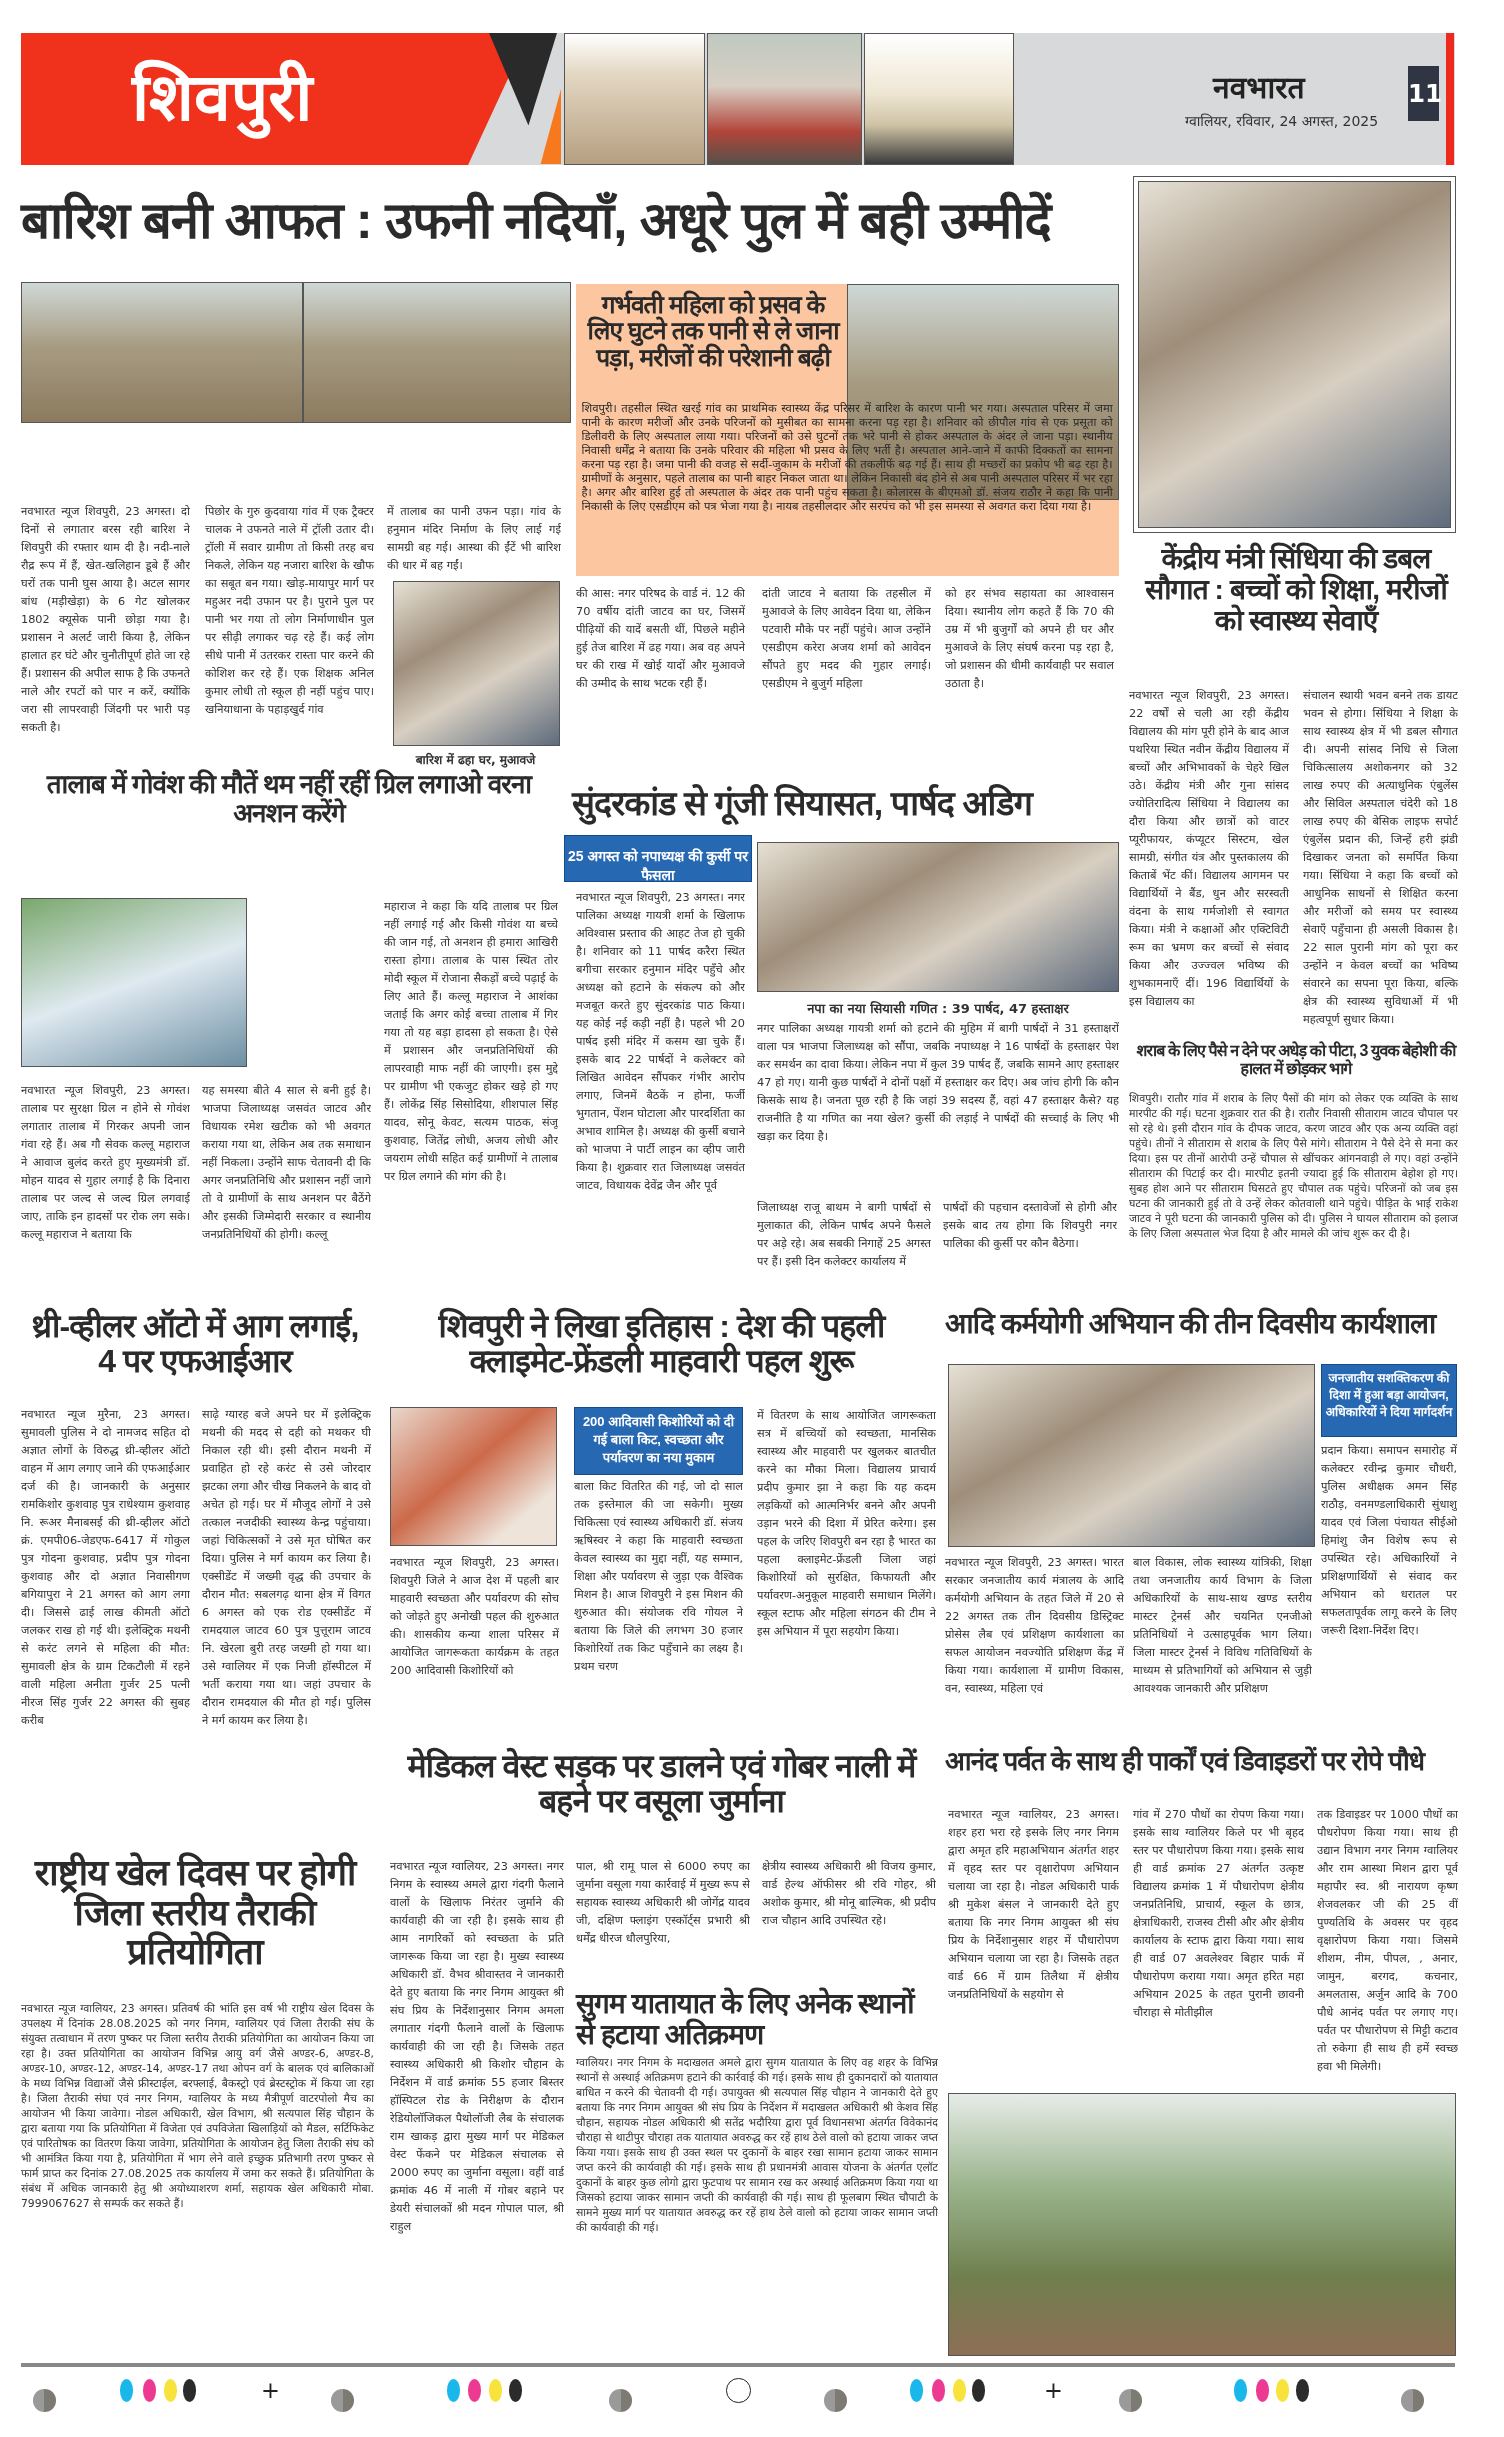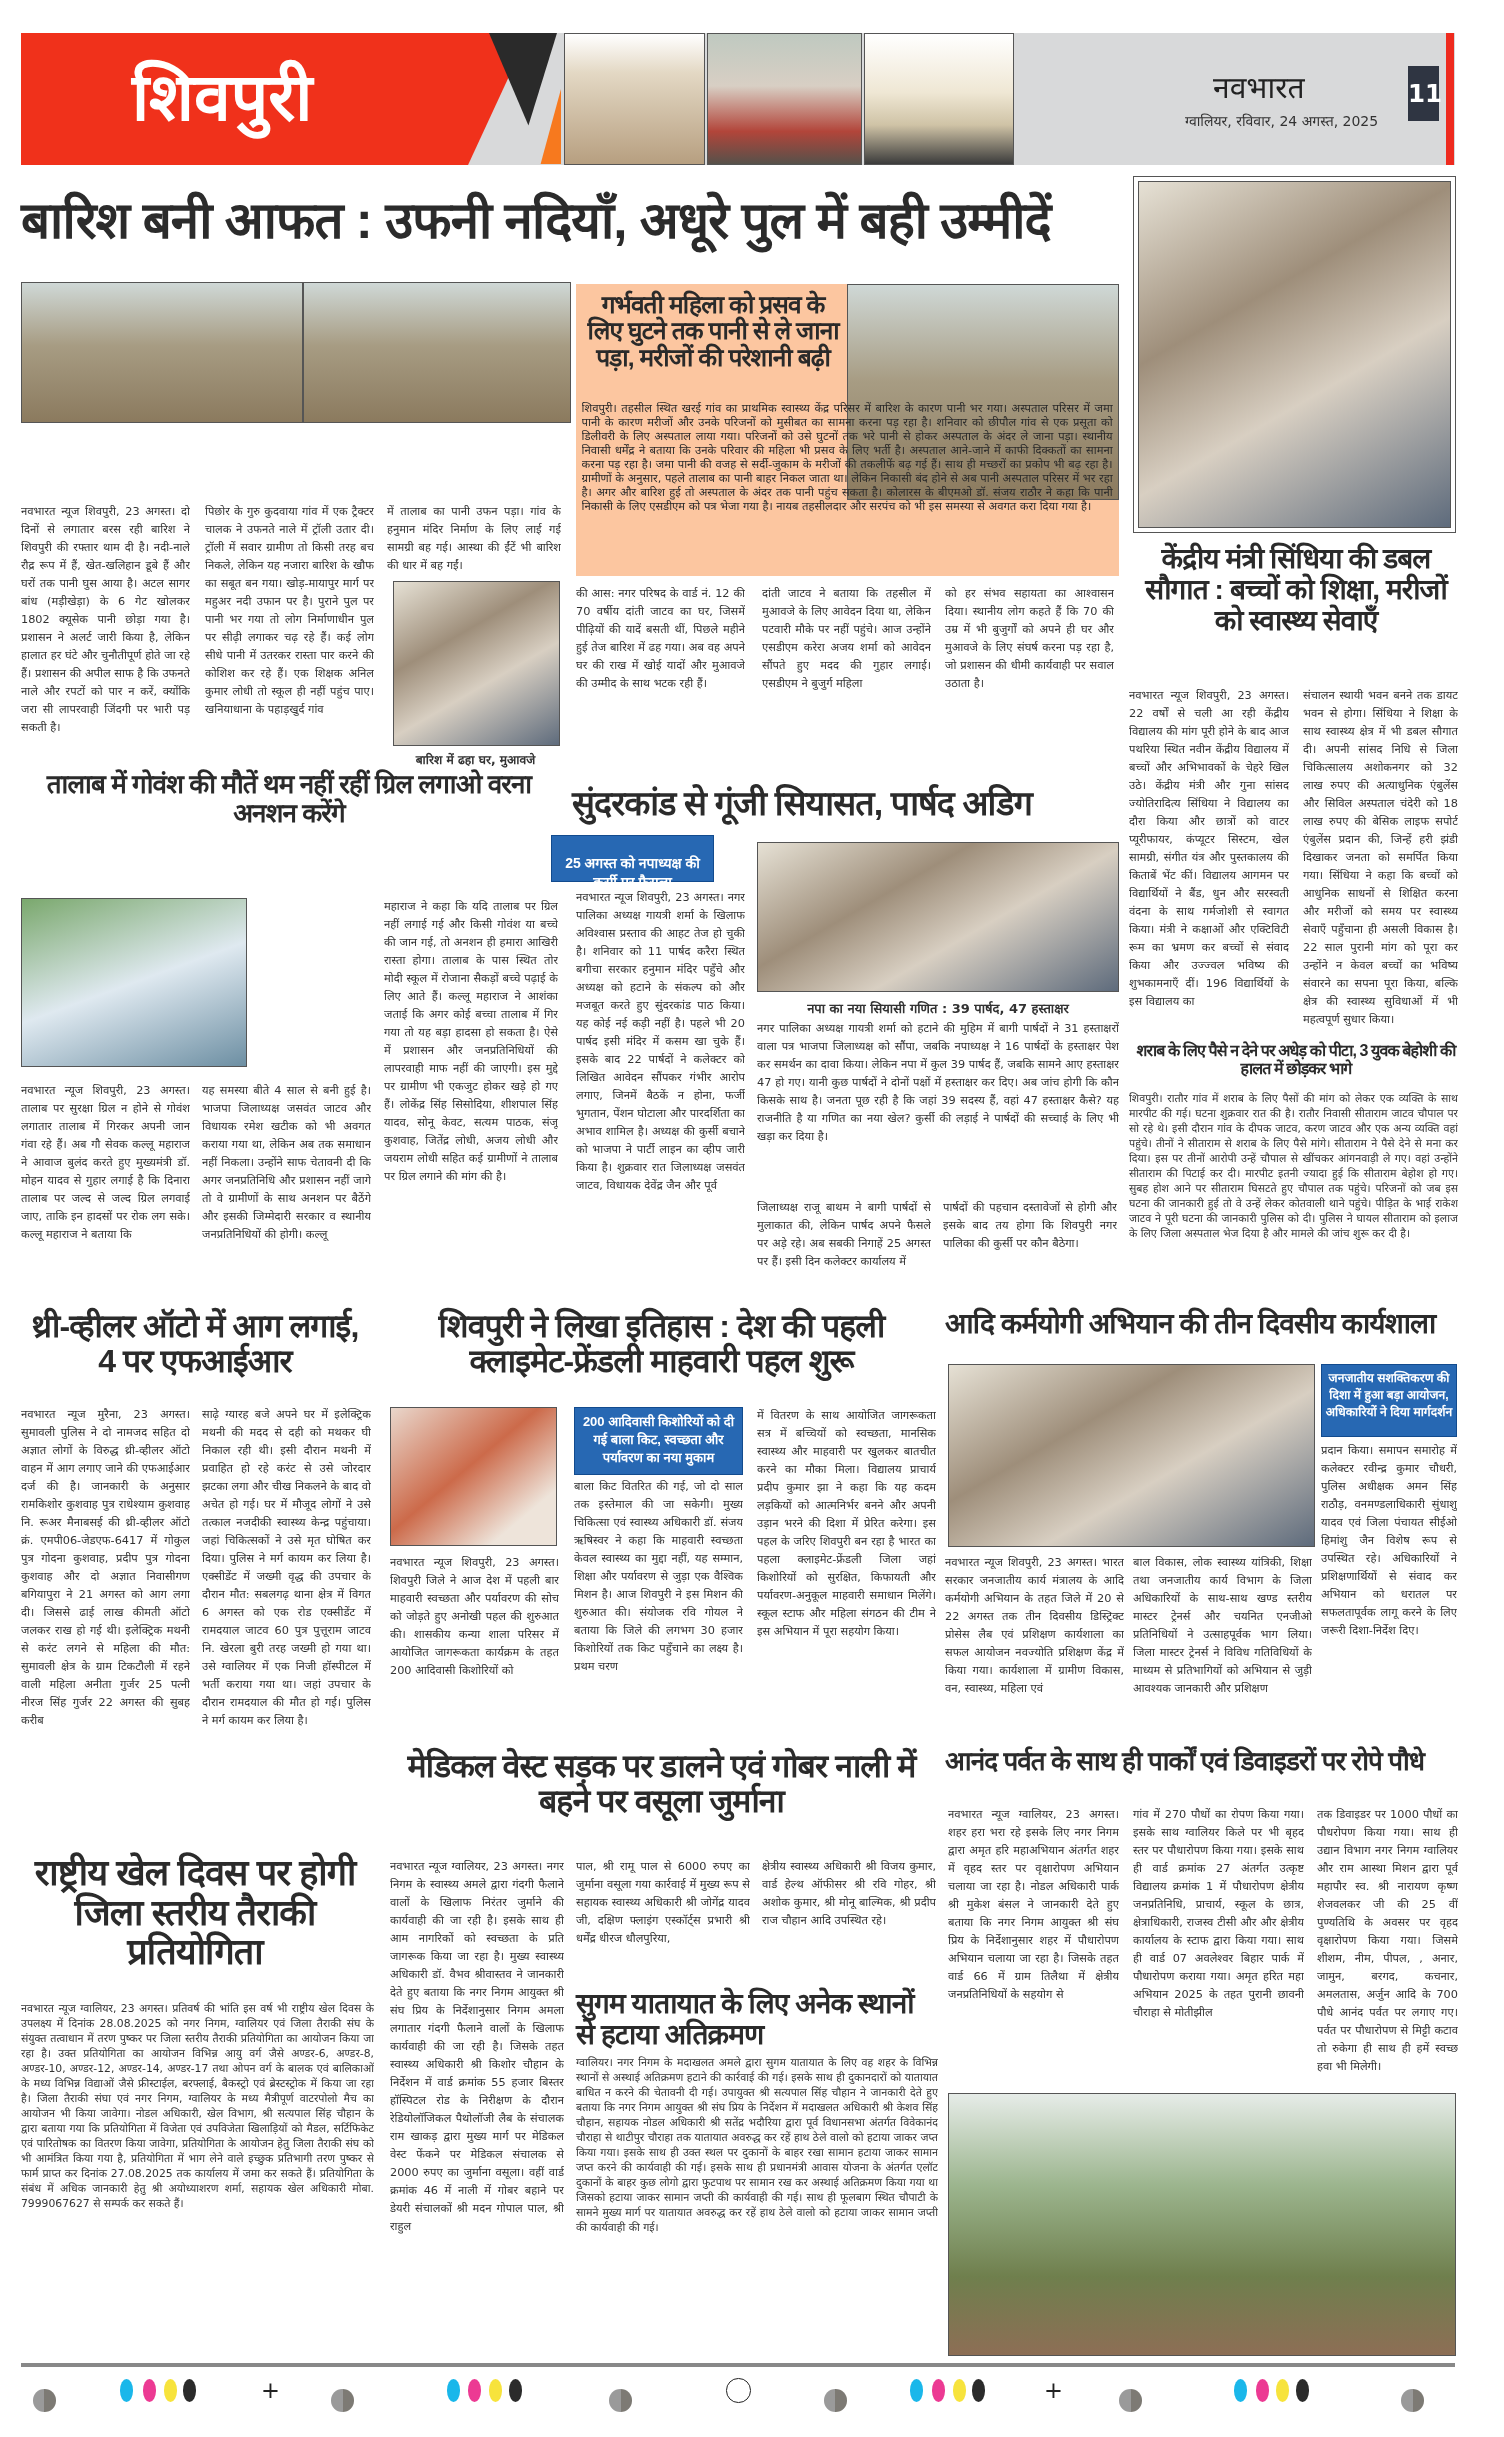--- a/index.html
+++ b/index.html
@@ -9,21 +9,21 @@
 .mast-red{left:21px;top:33px;width:508px;height:132px;background:#f0311b;clip-path:polygon(0 0,100% 0,88% 100%,0 100%)}
 .mast-dark{left:489px;top:33px;width:68px;height:132px;background:#2a2a2a;clip-path:polygon(0 0,100% 0,58% 70%)}
 .mast-orange{left:527px;top:89px;width:34px;height:75px;background:#f7791e;clip-path:polygon(100% 0,100% 100%,40% 100%)}
 .city{left:132px;top:49px;font-size:66px;font-weight:bold;color:#fff;font-family:"DejaVu Sans",sans-serif}
 .photo{background:linear-gradient(135deg,#b9a88a,#8d7f67 40%,#c7bba6 70%,#6c6657);border:0.9px solid #555}
 .ph-water{background:linear-gradient(180deg,#cfd8d6 0%,#a79c83 45%,#8b7a5e 100%)}
 .ph-green{background:linear-gradient(160deg,#7aa86d,#dfe9f0 50%,#6d8fa3)}
 .ph-red{background:linear-gradient(140deg,#e9d7cc,#cc6a4a 45%,#eee4da 80%)}
 .ph-people{background:linear-gradient(150deg,#e6e1d5,#9e8e7a 35%,#d8cfc2 60%,#5e6b7c)}
 .ph-trees{background:linear-gradient(180deg,#e6ece8 0%,#9cb58e 35%,#6f7f4d 70%,#8d6e55 100%)}
-.brand{left:1213px;top:66px;font-size:30px;font-weight:normal;color:#222}
+.brand{left:1213px;top:66px;font-size:30px;font-weight:bold;color:#222}
 .dateline{left:1185px;top:111px;font-size:14px;color:#333}
 .pageno{left:1408px;top:66px;width:31px;height:55px;background:#2f3542;color:#fff;font-size:24.5px;font-weight:bold;text-align:center;line-height:55px}
 .redbar{left:1446px;top:33px;width:7.5px;height:132px;background:#ee2a1e}
 h1,h2,h3{font-family:"Liberation Sans",sans-serif;font-weight:bold;color:#2b2b2b;letter-spacing:-0.9px;line-height:1.1}
 .hl-main{left:21px;top:193px;font-size:51px}
 .body{font-size:11.3px;line-height:18px;color:#333;text-align:justify;font-family:"DejaVu Sans",sans-serif}
 .peach{left:576px;top:284px;width:543px;height:292px;background:#fcc6a0}
 .peach h2{font-size:24.5px;text-align:center;color:#2a2a2a}
 .bluebox{background:#2768b3;color:#fff;text-align:center;font-family:"Liberation Sans",sans-serif;font-weight:bold;border:1.9px solid #124b8e}
 .caption{font-size:12.2px;font-weight:bold;color:#333;text-align:center}
@@ -79,21 +79,21 @@
 
 <h2 class="abs" style="left:21px;top:770px;width:536px;font-size:26px;text-align:center">तालाब में गोवंश की मौतें थम नहीं रहीं ग्रिल लगाओ वरना अनशन करेंगे</h2>
 <div class="abs photo ph-green" style="left:21px;top:898px;width:226px;height:169px"></div>
 <div class="abs body" style="left:21px;top:1082px;width:169px;height:212px;overflow:hidden">नवभारत न्यूज
 शिवपुरी, 23 अगस्त। तालाब पर सुरक्षा ग्रिल न होने से गोवंश लगातार तालाब में गिरकर अपनी जान गंवा रहे हैं। अब गौ सेवक कल्लू महाराज ने आवाज बुलंद करते हुए मुख्यमंत्री डॉ. मोहन यादव से गुहार लगाई है कि दिनारा तालाब पर जल्द से जल्द ग्रिल लगवाई जाए, ताकि इन हादसों पर रोक लग सके। कल्लू महाराज ने बताया कि</div>
 <div class="abs body" style="left:202px;top:1082px;width:169px;height:212px;overflow:hidden">यह समस्या बीते 4 साल से बनी हुई है। भाजपा जिलाध्यक्ष जसवंत जाटव और विधायक रमेश खटीक को भी अवगत कराया गया था, लेकिन अब तक समाधान नहीं निकला। उन्होंने साफ चेतावनी दी कि अगर जनप्रतिनिधि और प्रशासन नहीं जागे तो वे ग्रामीणों के साथ अनशन पर बैठेंगे और इसकी जिम्मेदारी सरकार व स्थानीय जनप्रतिनिधियों की होगी। कल्लू</div>
 
 <div class="abs body" style="left:384px;top:898px;width:174px;height:395px;overflow:hidden">महाराज ने कहा कि यदि तालाब पर ग्रिल नहीं लगाई गई और किसी गोवंश या बच्चे की जान गई, तो अनशन ही हमारा आखिरी रास्ता होगा। तालाब के पास स्थित तोर मोदी स्कूल में रोजाना सैकड़ों बच्चे पढ़ाई के लिए आते हैं। कल्लू महाराज ने आशंका जताई कि अगर कोई बच्चा तालाब में गिर गया तो यह बड़ा हादसा हो सकता है। ऐसे में प्रशासन और जनप्रतिनिधियों की लापरवाही माफ नहीं की जाएगी। इस मुद्दे पर ग्रामीण भी एकजुट होकर खड़े हो गए हैं। लोकेंद्र सिंह सिसोदिया, शीशपाल सिंह यादव, सोनू केवट, सत्यम पाठक, संजू कुशवाह, जितेंद्र लोधी, अजय लोधी और जयराम लोधी सहित कई ग्रामीणों ने तालाब पर ग्रिल लगाने की मांग की है।</div>
 
 <h2 class="abs" style="left:572px;top:785px;width:555px;font-size:34px">सुंदरकांड से गूंजी सियासत, पार्षद अडिग</h2>
-<div class="abs bluebox" style="left:551px;top:835px;width:163px;height:47px;font-size:14px;padding-top:17px">25 अगस्त को नपाध्यक्ष की कुर्सी पर फैसला</div>
+<div class="abs bluebox" style="left:564px;top:835px;width:188px;height:47px;font-size:14px;padding-top:10px">25 अगस्त को नपाध्यक्ष की कुर्सी पर फैसला</div>
 <div class="abs body" style="left:576px;top:889px;width:169px;height:306px;overflow:hidden">नवभारत न्यूज
 शिवपुरी, 23 अगस्त। नगर पालिका अध्यक्ष गायत्री शर्मा के खिलाफ अविश्वास प्रस्ताव की आहट तेज हो चुकी है। शनिवार को 11 पार्षद करैरा स्थित बगीचा सरकार हनुमान मंदिर पहुँचे और अध्यक्ष को हटाने के संकल्प को और मजबूत करते हुए सुंदरकांड पाठ किया। यह कोई नई कड़ी नहीं है। पहले भी 20 पार्षद इसी मंदिर में कसम खा चुके हैं। इसके बाद 22 पार्षदों ने कलेक्टर को लिखित आवेदन सौंपकर गंभीर आरोप लगाए, जिनमें बैठकें न होना, फर्जी भुगतान, पेंशन घोटाला और पारदर्शिता का अभाव शामिल है। अध्यक्ष की कुर्सी बचाने को भाजपा ने पार्टी लाइन का व्हीप जारी किया है। शुक्रवार रात जिलाध्यक्ष जसवंत जाटव, विधायक देवेंद्र जैन और पूर्व</div>
 <div class="abs photo ph-people" style="left:757px;top:842px;width:362px;height:150px"></div>
 <div class="abs caption" style="left:757px;top:999px;width:362px;font-size:13px">नपा का नया सियासी गणित : 39 पार्षद, 47 हस्ताक्षर</div>
 <div class="abs body" style="left:757px;top:1020px;width:362px;height:174px;overflow:hidden">नगर पालिका अध्यक्ष गायत्री शर्मा को हटाने की मुहिम में बागी पार्षदों ने 31 हस्ताक्षरों वाला पत्र भाजपा जिलाध्यक्ष को सौंपा, जबकि नपाध्यक्ष ने 16 पार्षदों के हस्ताक्षर पेश कर समर्थन का दावा किया। लेकिन नपा में कुल 39 पार्षद हैं, जबकि सामने आए हस्ताक्षर 47 हो गए। यानी कुछ पार्षदों ने दोनों पक्षों में हस्ताक्षर कर दिए। अब जांच होगी कि कौन किसके साथ है। जनता पूछ रही है कि जहां 39 सदस्य हैं, वहां 47 हस्ताक्षर कैसे? यह राजनीति है या गणित का नया खेल? कुर्सी की लड़ाई ने पार्षदों की सच्चाई के लिए भी खड़ा कर दिया है।</div>
 <div class="abs body" style="left:757px;top:1199px;width:174px;height:94px;overflow:hidden">जिलाध्यक्ष राजू बाथम ने बागी पार्षदों से मुलाकात की, लेकिन पार्षद अपने फैसले पर अड़े रहे। अब सबकी निगाहें 25 अगस्त पर हैं। इसी दिन कलेक्टर कार्यालय में</div>
 <div class="abs body" style="left:943px;top:1199px;width:174px;height:94px;overflow:hidden">पार्षदों की पहचान दस्तावेजों से होगी और इसके बाद तय होगा कि शिवपुरी नगर पालिका की कुर्सी पर कौन बैठेगा।</div>
 
 <h2 class="abs" style="left:21px;top:1309px;width:348px;font-size:32px;text-align:center">थ्री-व्हीलर ऑटो में आग लगाई, 4 पर एफआईआर</h2>
 <div class="abs body" style="left:21px;top:1406px;width:169px;height:419px;overflow:hidden">नवभारत न्यूज

